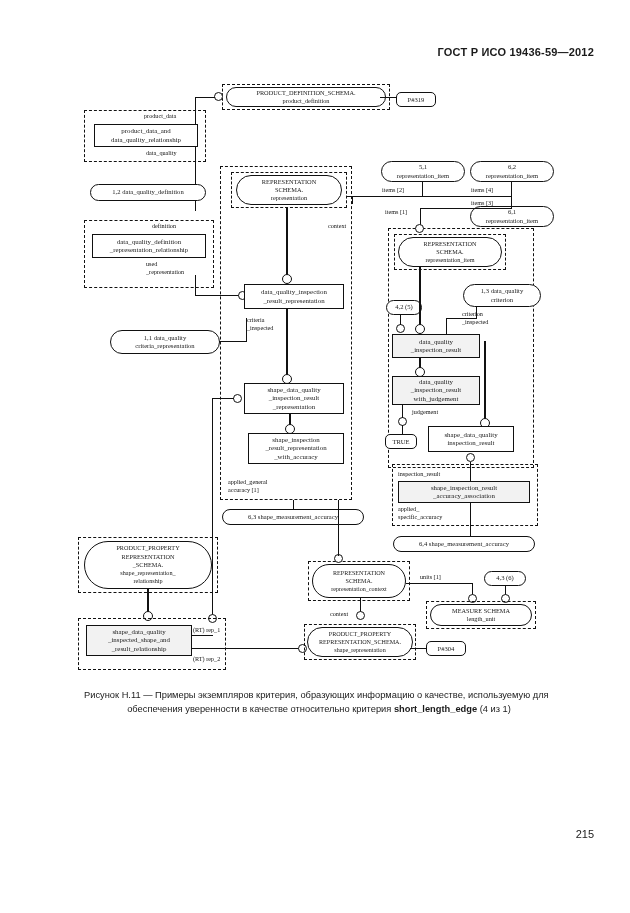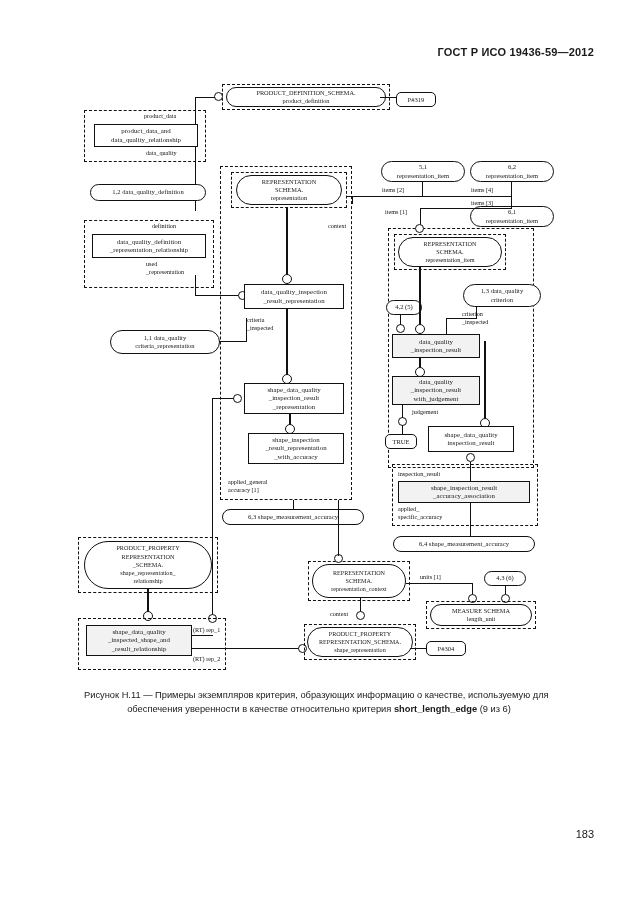--- a/index.html
+++ b/index.html
@@ -29,21 +29,21 @@
   .cir{position:absolute;border:1px solid #111;border-radius:50%;background:#fff;box-sizing:border-box;}
   .cbox{position:absolute;border:1px solid #111;border-radius:5px;box-sizing:border-box;background:#fff;
         display:flex;align-items:center;justify-content:center;font-size:6.6px;}
 </style>
 </head>
 <body>
 
 <div id="page">
 
   <div class="hdr">ГОСТ Р ИСО 19436-59—2012</div>
-  <div class="pageno">183</div>
+  <div class="pageno">215</div>
 
   <div class="dash" style="left:222px;top:84px;width:168px;height:26px;"></div>
   <div class="rnd" style="left:226px;top:87px;width:160px;height:20px;white-space:pre-line;font-size:6.3px;"><span>PRODUCT_DEFINITION_SCHEMA.
 product_definition</span></div>
   <div class="cir" style="left:214px;top:92px;width:9px;height:9px;"></div>
 
   <div class="cbox" style="left:396px;top:92px;width:40px;height:15px;">
       <span>P#319</span>
     </div>
   <div class="ln lnh" style="left:380px;top:97px;width:17px;"></div>
@@ -248,16 +248,16 @@
 REPRESENTATION_SCHEMA.
 shape_representation</span></div>
 
   <div class="cbox" style="left:426px;top:641px;width:40px;height:15px;">
       <span>P#304</span>
     </div>
   <div class="ln lnh" style="left:410px;top:648px;width:17px;"></div>
 
   <div class="cap">
     <span>Рисунок Н.11 — Примеры экземпляров критерия, образующих информацию о качестве, используемую для</span>
-    <span class="c2"><span>обеспечения уверенности в качестве относительно критерия </span><b>short_length_edge</b><span> (9 из 6)</span></span>
+    <span class="c2"><span>обеспечения уверенности в качестве относительно критерия </span><b>short_length_edge</b><span> (4 из 1)</span></span>
   </div>
 
 </div>
 
 </body></html>

